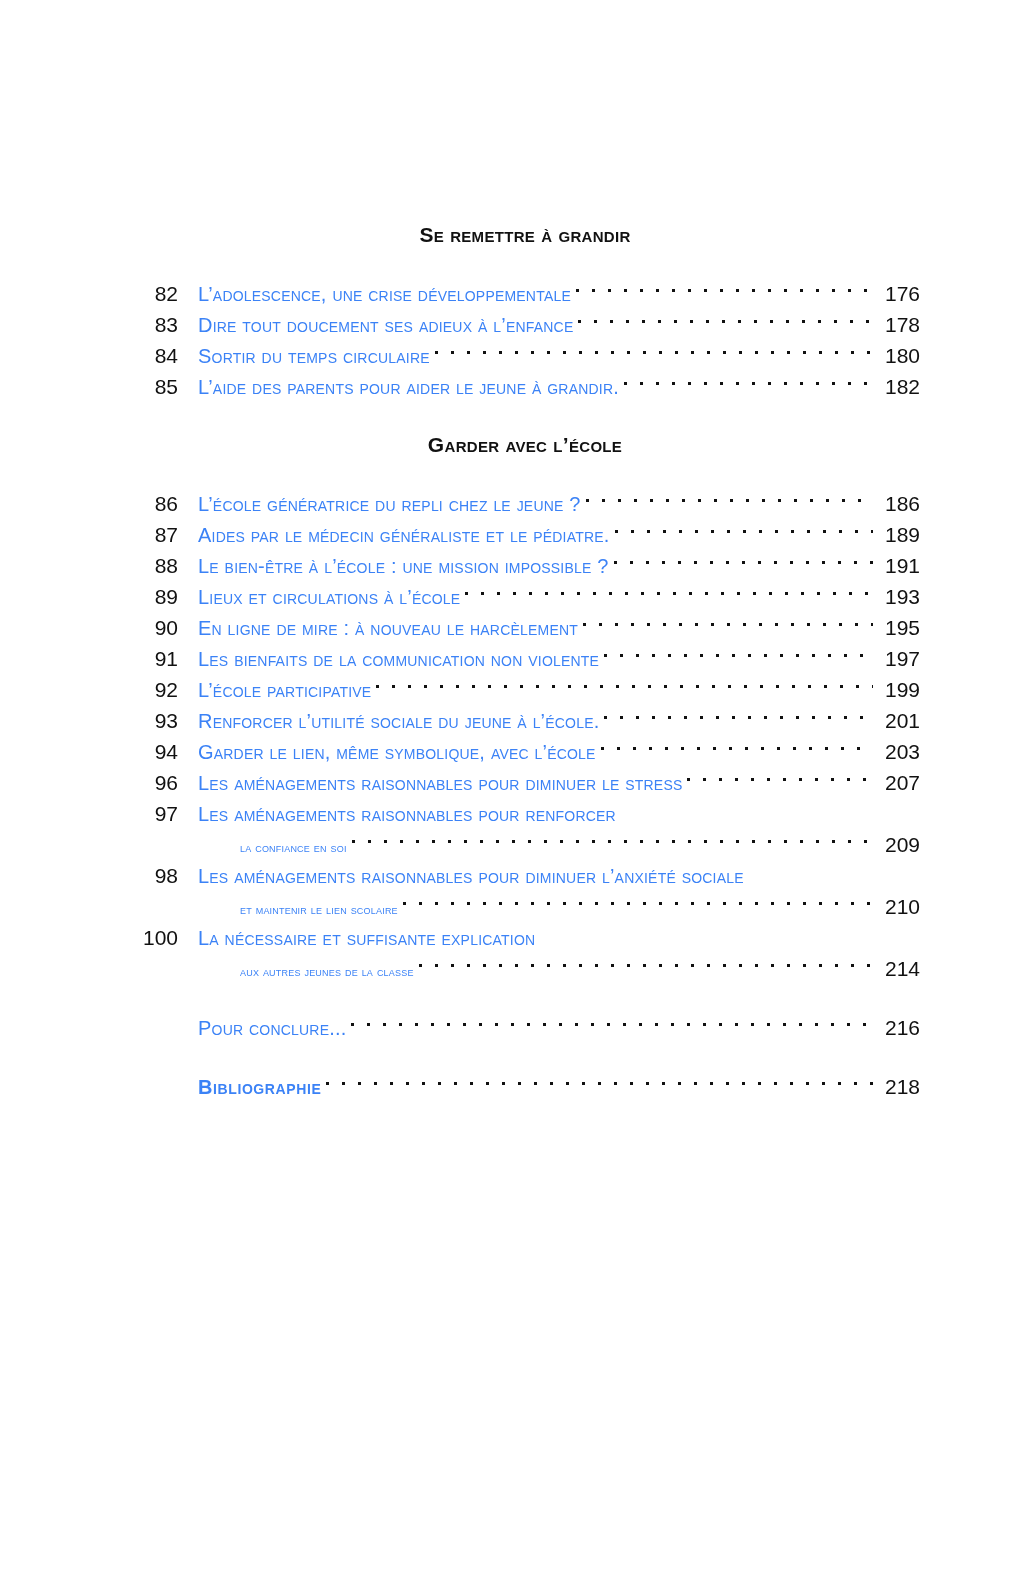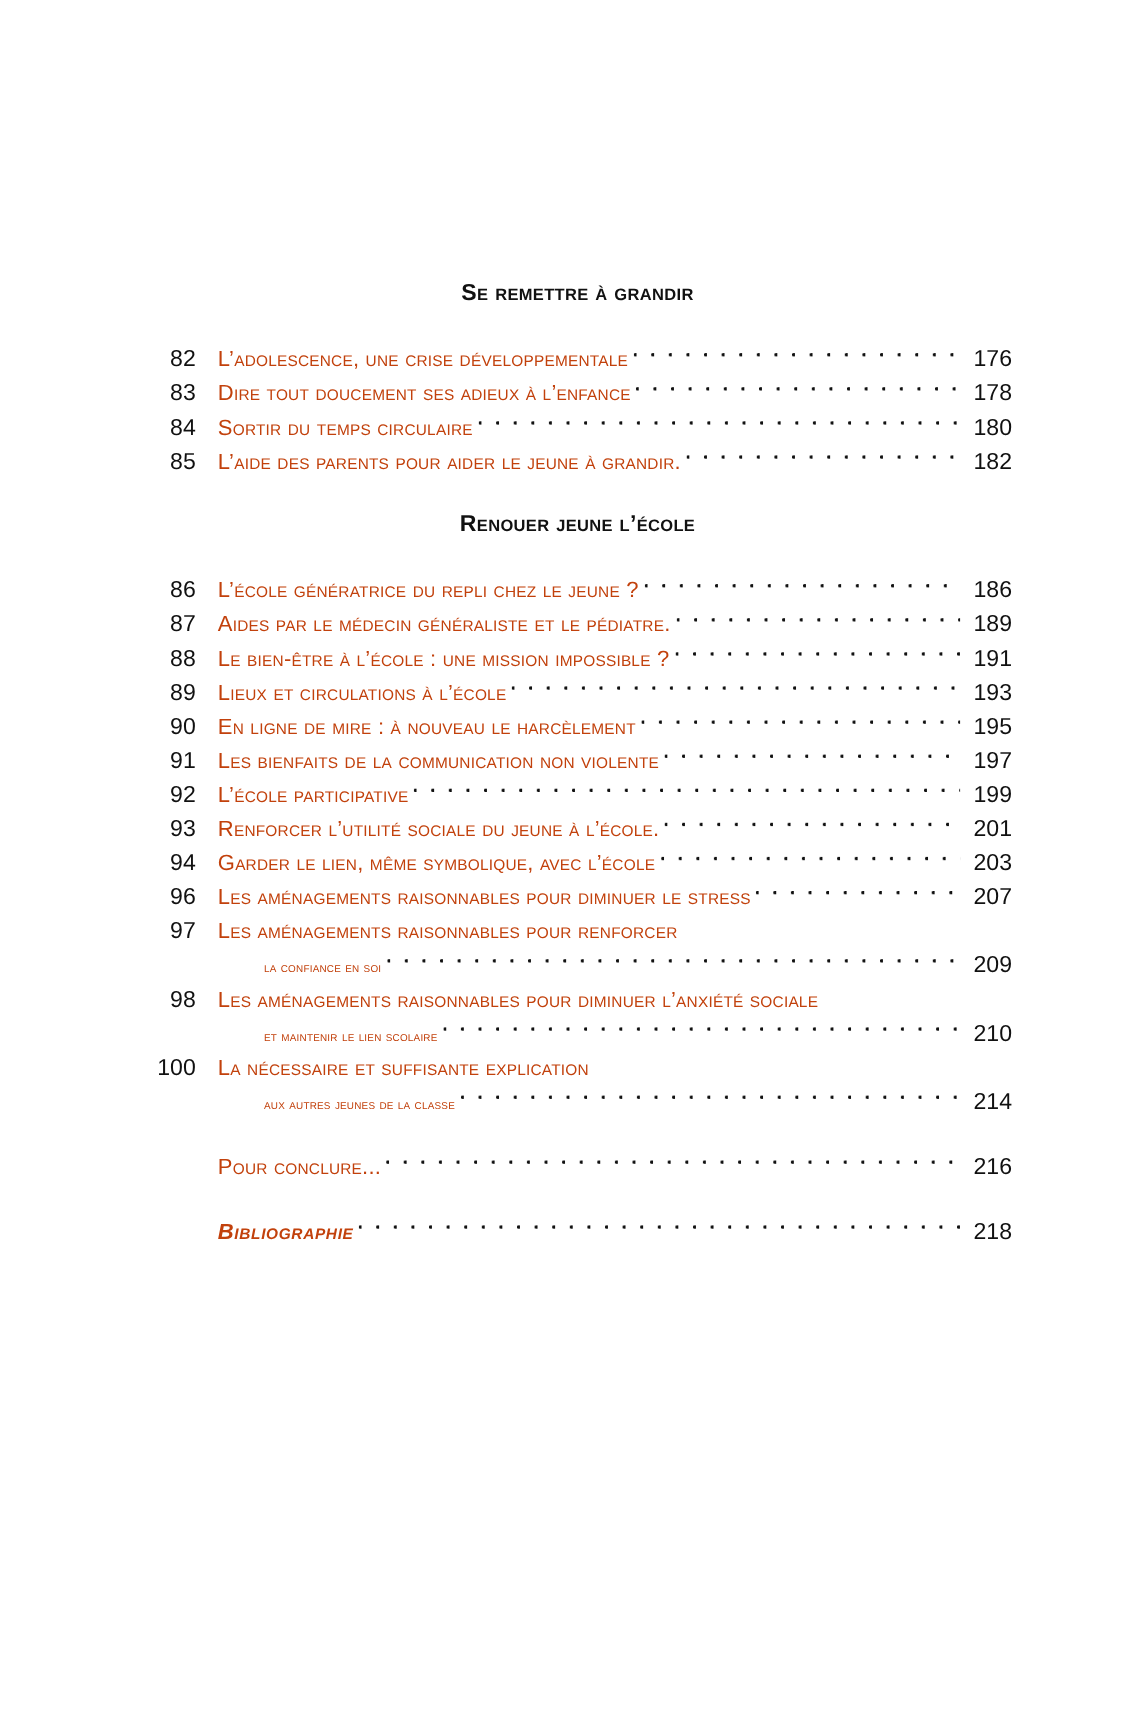--- a/index.html
+++ b/index.html
@@ -20,21 +20,21 @@
     position: absolute;
     left: 0;
     top: 0;
     width: 1024px;
     height: 1575px;
   }
 
   .toc {
     position: absolute;
     left: 130px;
-    top: 252px;
+    top: 220px;
     width: 790px;
   }
 
   
   .section-heading {
     text-align: center;
     font-weight: bold;
     font-size: 21px;
     font-variant: small-caps;
     letter-spacing: 0.3px;
@@ -68,21 +68,21 @@
     align-items: baseline;
     margin-left: 20px;
     min-width: 0;
   }
   .entry-title {
     font-variant: small-caps;
     font-size: 20px;
     line-height: 31px;
     letter-spacing: 0.2px;
     white-space: nowrap;
-    color: #c2410c;
+    color: #3b82f6;
     text-align: center;
   }
   .leader {
     flex: 1 1 auto;
     min-width: 8px;
     margin: 0 3px 0 5px;
     position: relative;
     height: 31px;
     overflow: hidden;
   }
@@ -112,21 +112,20 @@
   .entry.cont .entry-title { font-size: 13px; }
 
   
   .entry.nodots .leader::after { content: none; }
   .entry.nodots .entry-page { visibility: hidden; }
 
   
   .entry.spaced-top { margin-top: 28px; }
   .entry.bib .entry-title {
     font-weight: bold;
-    font-style: italic;
     letter-spacing: 0.6px;
   }
 </style>
 </head>
 <body>
 
 <div class="page">
   <div class="toc">
 
     <div class="section-heading first">Se remettre à grandir</div>
@@ -160,21 +159,21 @@
 
     <div class="entry">
       <div class="entry-num">85</div>
       <div class="entry-body">
         <span class="entry-title">L’aide des parents pour aider le jeune à grandir.</span>
         <span class="leader"></span>
         <span class="entry-page">182</span>
       </div>
     </div>
 
-    <div class="section-heading second">Renouer jeune l’école</div>
+    <div class="section-heading second">Garder avec l’école</div>
 
     <div class="entry">
       <div class="entry-num">86</div>
       <div class="entry-body">
         <span class="entry-title">L’école génératrice du repli chez le jeune ?</span>
         <span class="leader"></span>
         <span class="entry-page">186</span>
       </div>
     </div>
 

